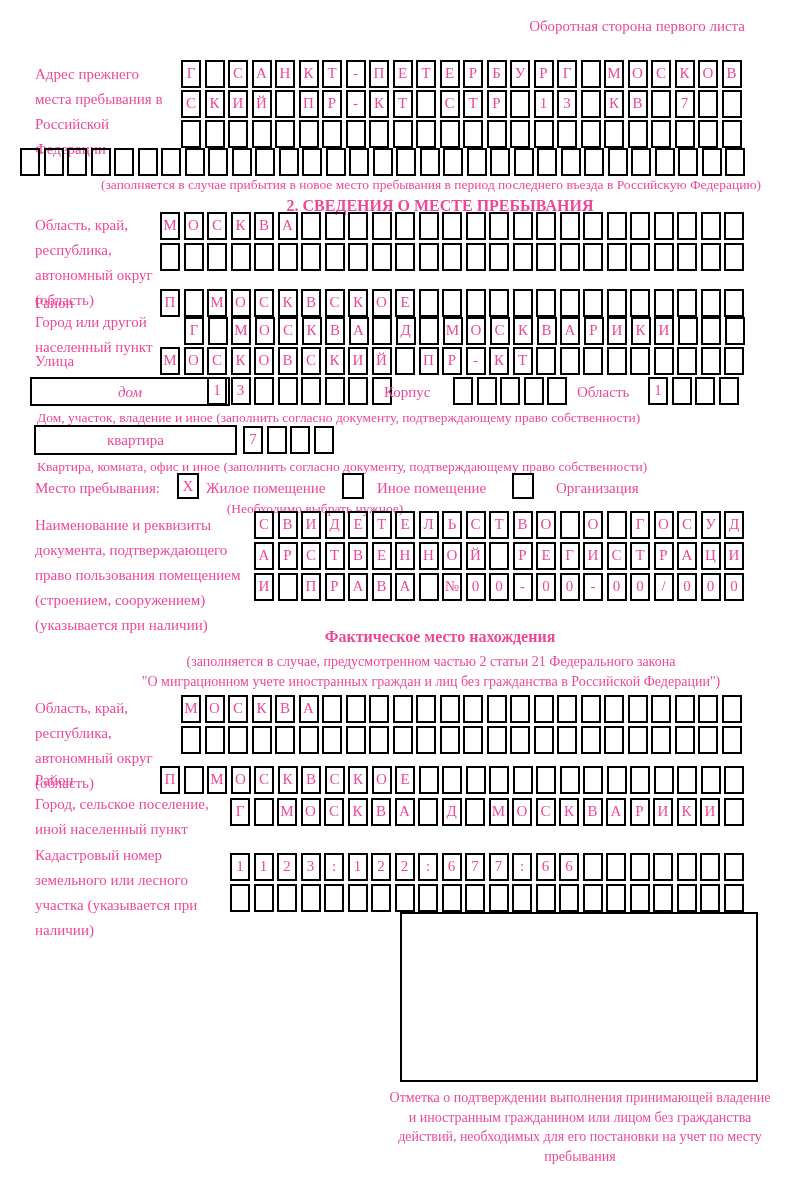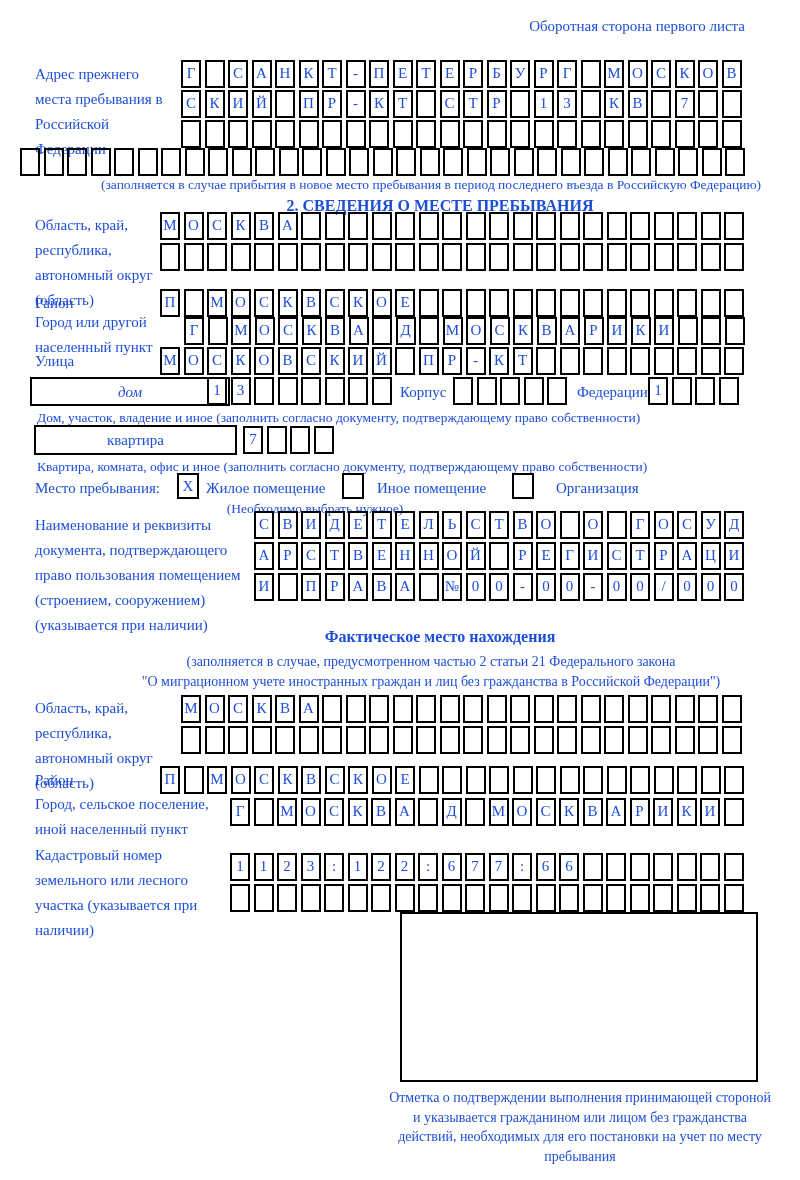--- a/index.html
+++ b/index.html
@@ -1,17 +1,17 @@
 <!DOCTYPE html>
 <html><head>
 <meta charset="utf-8">
 <style>
   html,body { margin:0; padding:0; background:#fff; }
   .page { position:relative; width:800px; height:1180px; background:#fff;
-          font-family:"Liberation Serif", serif; color:#1d4ed8; overflow:hidden; }
+          font-family:"Liberation Serif", serif; color:#ec4899; overflow:hidden; }
   .cellrow { position:absolute; display:flex; }
   .cell { flex:none; width:20px; height:28px; margin-right:3.5px;
           border:2px solid #000; box-sizing:border-box;
           font-size:15px; line-height:23px; text-align:center; }
   .label { position:absolute; font-size:15px; line-height:25px;font-family:Liberation Serif, serif; }
   .caption { position:absolute; font-size:13.5px; line-height:18px; }
   .center800 { left:15px; width:800px; text-align:center;margin-left:16px; }
   .title { position:absolute; left:0; width:800px; text-align:center;
            font-weight:bold; font-size:16px;padding-left:40px; }
   .bigbox { position:absolute; border:2px solid #000; box-sizing:border-box;
@@ -290,29 +290,29 @@
   <div class="cellrow" style="left:207px; top:377px;">
       <span class="cell">1</span>
       <span class="cell">3</span>
       <span class="cell"></span>
       <span class="cell"></span>
       <span class="cell"></span>
       <span class="cell"></span>
       <span class="cell"></span>
       <span class="cell"></span>
     </div>
-  <div class="label" style="left:400px; top:380px;">Корпус</div>
+  <div class="label" style="left:384px; top:380px;">Корпус</div>
   <div class="cellrow" style="left:453px; top:377px;">
       <span class="cell"></span>
       <span class="cell"></span>
       <span class="cell"></span>
       <span class="cell"></span>
       <span class="cell"></span>
     </div>
-  <div class="label" style="left:577px; top:380px;">Федерации</div>
+  <div class="label" style="left:577px; top:380px;">Область</div>
   <div class="cellrow" style="left:648px; top:377px;">
       <span class="cell">1</span>
       <span class="cell"></span>
       <span class="cell"></span>
       <span class="cell"></span>
     </div>
   <div class="caption" style="left:37px; top:409px; width:730px;">Дом, участок, владение и иное (заполнить согласно документу, подтверждающему право собственности)</div>
 
   <div class="bigbox" style="left:34px; top:425px; width:203px; height:30px; line-height:27px;">квартира</div>
   <div class="cellrow" style="left:243px; top:426px;">
@@ -560,15 +560,15 @@
       <span class="cell"></span>
       <span class="cell"></span>
       <span class="cell"></span>
       <span class="cell"></span>
       <span class="cell"></span>
       <span class="cell"></span>
       <span class="cell"></span>
     </div>
 
   <div class="stampbox" style="left:400px; top:912px; width:358px; height:170px;"></div>
-  <div class="caption" style="left:386px; top:1088px; width:388px; text-align:center; font-size:14px; line-height:19.5px;">Отметка о подтверждении выполнения принимающей стороной и указывается гражданином или лицом без гражданства действий, необходимых для его постановки на учет по месту пребывания</div>
+  <div class="caption" style="left:386px; top:1088px; width:388px; text-align:center; font-size:14px; line-height:19.5px;">Отметка о подтверждении выполнения принимающей владение и иностранным гражданином или лицом без гражданства действий, необходимых для его постановки на учет по месту пребывания</div>
 
 </div>
 
 </body></html>

